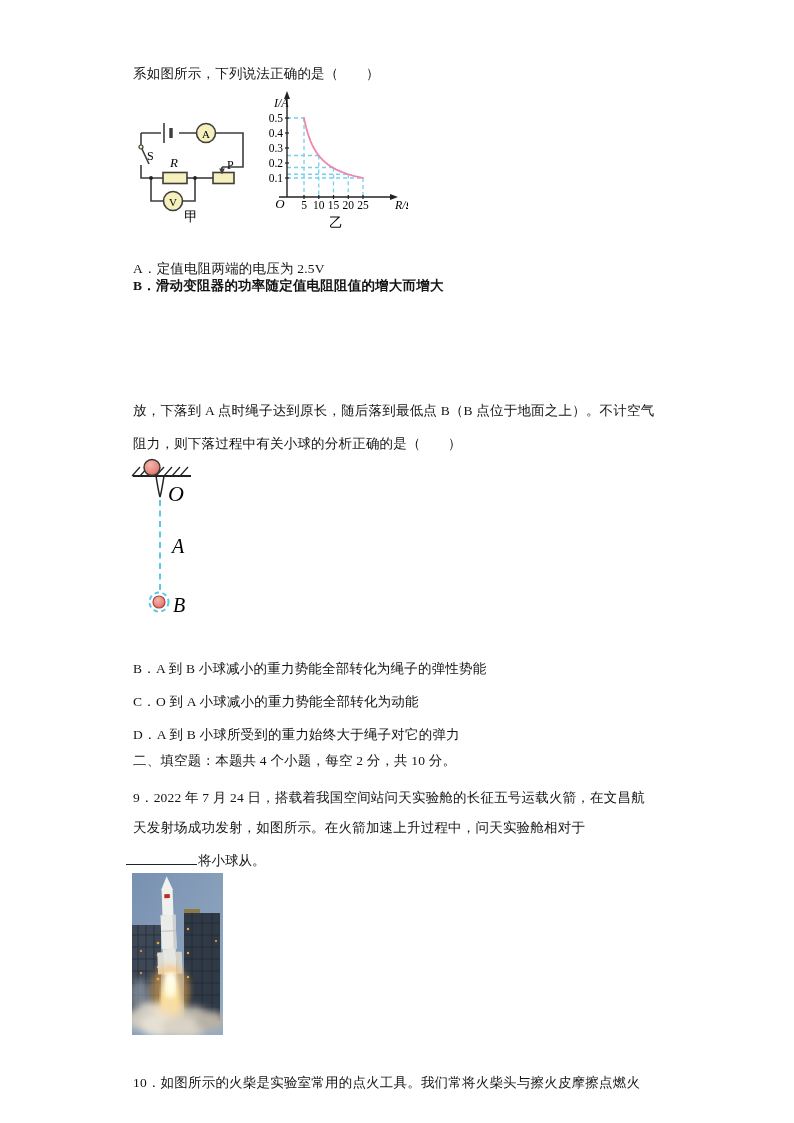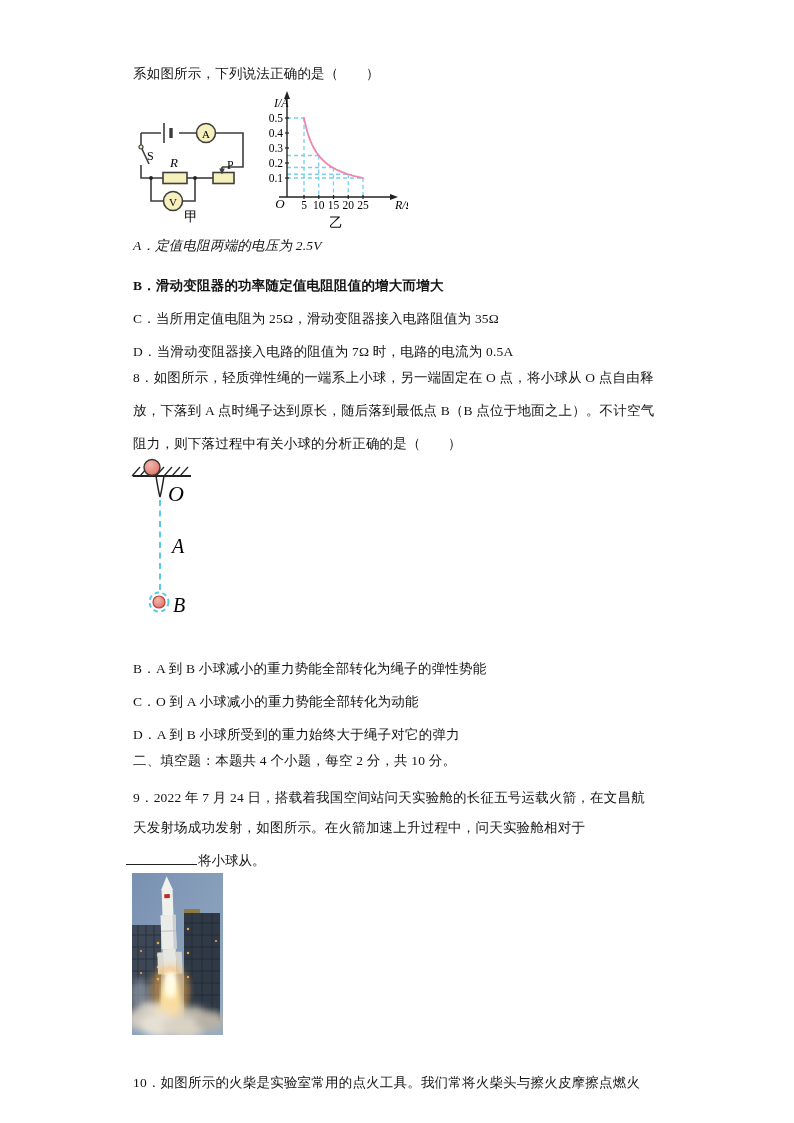--- a/index.html
+++ b/index.html
@@ -111,26 +111,23 @@
     <g font-size="11.5" text-anchor="middle" data-name="x-tick-labels">
       <text x="44" y="119">5</text>
       <text x="58.8" y="119">10</text>
       <text x="73.5" y="119">15</text>
       <text x="88.3" y="119">20</text>
       <text x="103" y="119">25</text>
     </g>
     <text x="76" y="137" font-size="13.5" text-anchor="middle" data-name="graph-caption">乙</text>
   </svg>
 
-  <div class="tline" style="top:236px;font-style:italic;" data-name="q7-option-a">A．定值电阻两端的电压为 2.5V</div>
+  <div class="tline" style="top:259px;" data-name="q7-option-a">A．定值电阻两端的电压为 2.5V</div>
   <div class="tline" style="top:276px;font-weight:bold;" data-name="q7-option-b">B．滑动变阻器的功率随定值电阻阻值的增大而增大</div>
-  <div class="tline" style="top:309px;" data-name="q7-option-c">C．当所用定值电阻为 25Ω，滑动变阻器接入电路阻值为 35Ω</div>
-  <div class="tline" style="top:342px;" data-name="q7-option-d">D．当滑动变阻器接入电路的阻值为 7Ω 时，电路的电流为 0.5A</div>
-
-  <div class="tline" style="top:368px;" data-name="q8-text-line-1">8．如图所示，轻质弹性绳的一端系上小球，另一端固定在 O 点，将小球从 O 点自由释</div>
+
   <div class="tline" style="top:401px;" data-name="q8-text-line-2">放，下落到 A 点时绳子达到原长，随后落到最低点 B（B 点位于地面之上）。不计空气</div>
   <div class="tline" style="top:434px;" data-name="q8-text-line-3">阻力，则下落过程中有关小球的分析正确的是（　　）</div>
 
   <svg style="position:absolute;left:128px;top:452px;" width="80" height="172" viewBox="0 0 80 172" data-name="elastic-rope-figure">
     <defs>
       <radialGradient id="ballGrad" cx="0.38" cy="0.32" r="0.85">
         <stop offset="0" stop-color="#f4b6ad"></stop>
         <stop offset="0.6" stop-color="#e5897e"></stop>
         <stop offset="1" stop-color="#c9584e"></stop>
       </radialGradient>

